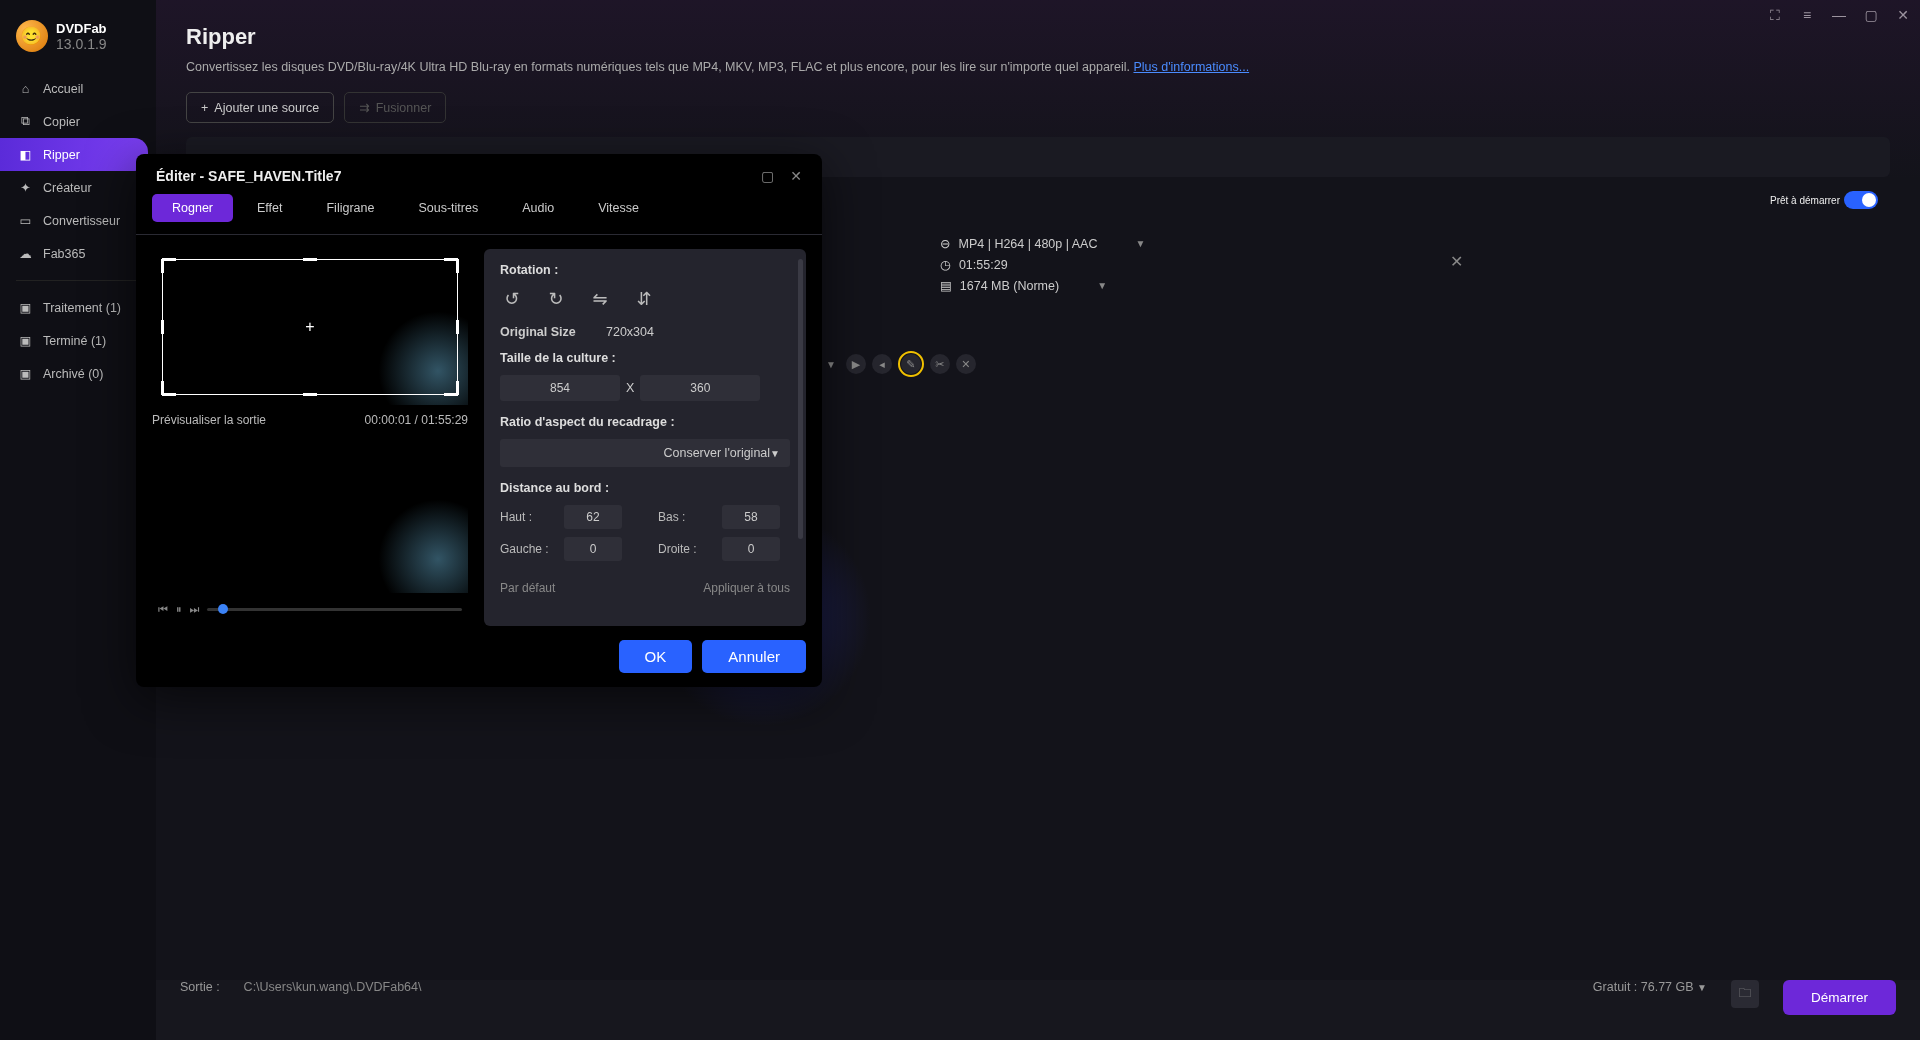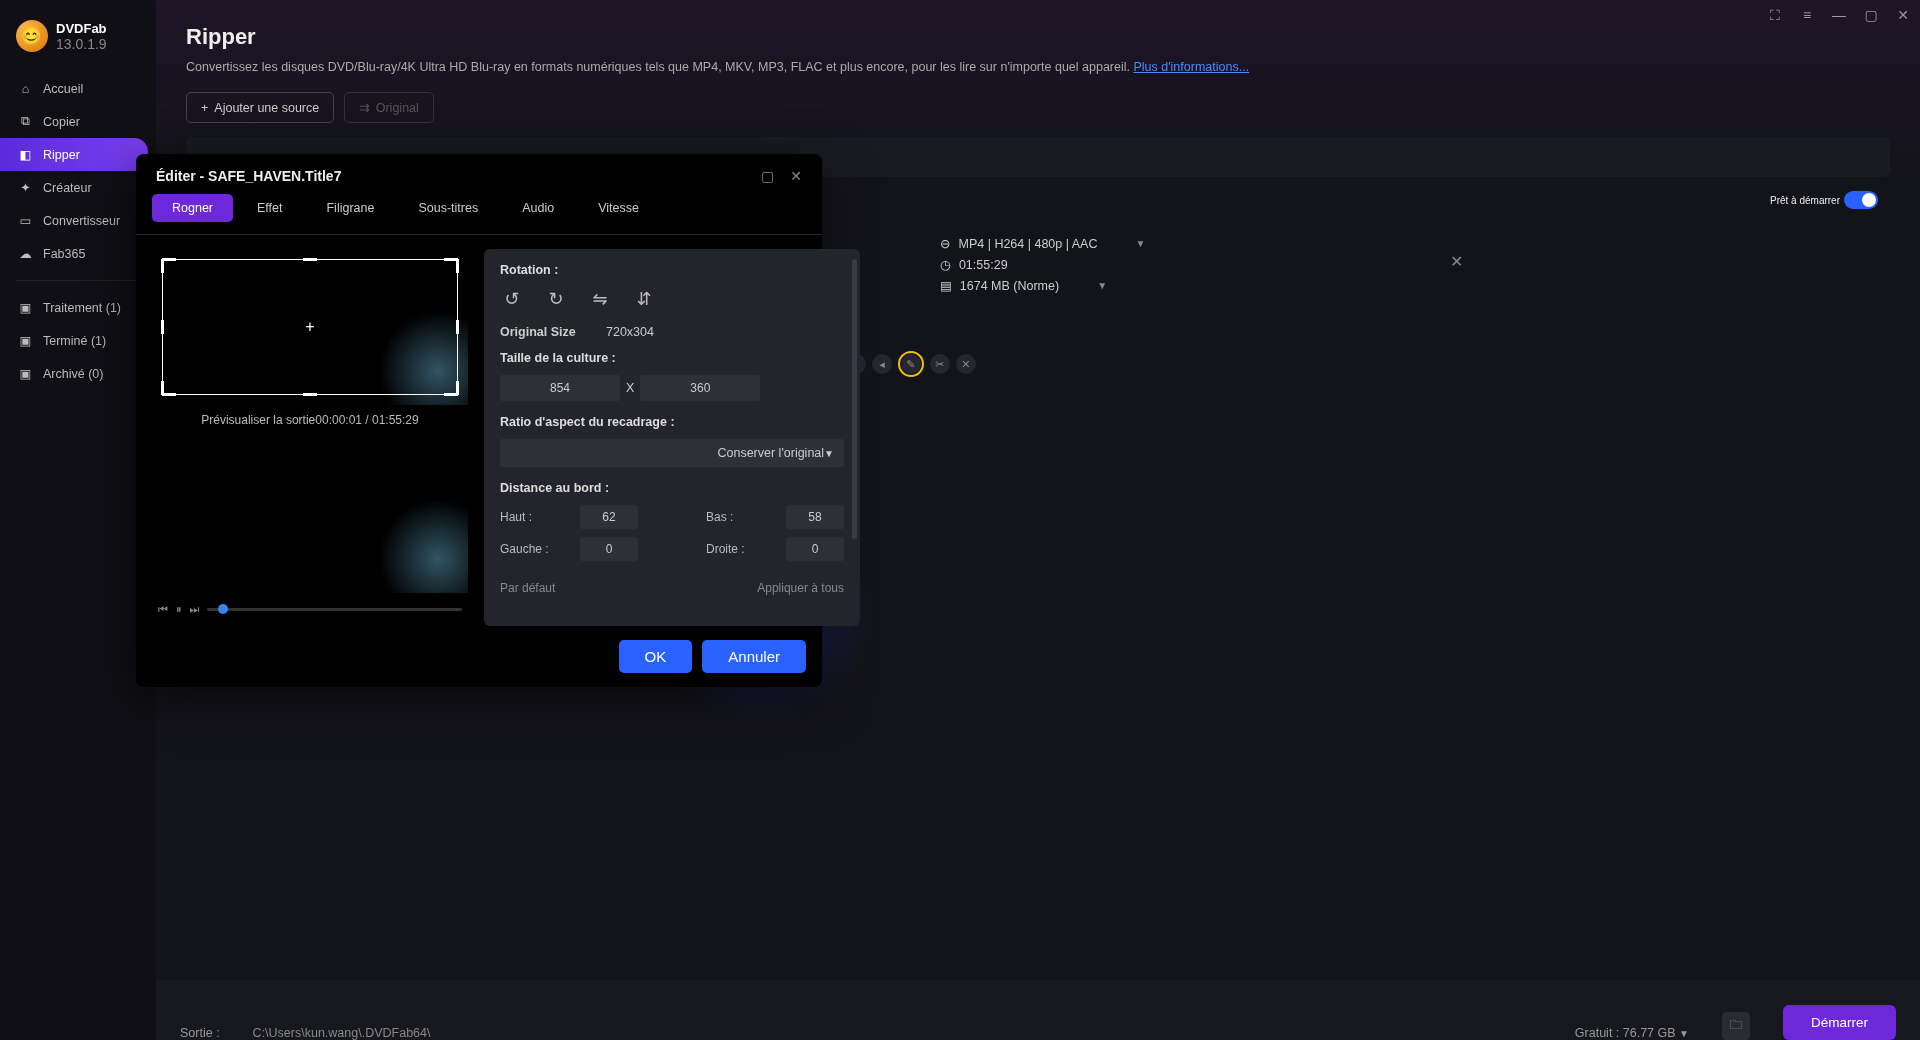--- a/index.html
+++ b/index.html
@@ -63,50 +63,50 @@
 .tab.active { background: #6d28d9; color:#fff; }
 
 .modal-body { display:flex; padding: 14px 16px 0; gap: 16px; }
 
 .preview-col { width: 316px; }
 .crop-canvas { width: 316px; height: 156px; background:#000; position:relative; border: 0px solid #333; margin-bottom:8px; overflow:hidden;}
 .crop-glow { position:absolute; right:-30px; top:40%; width:120px; height:120px; background: radial-gradient(circle,#7dd3fc66,transparent 70%); }
 .crop-frame { position:absolute; inset: 10px; border: 1px solid #fff; }
 .crop-handle { position:absolute; width:12px; height:3px; background:#fff; }
 .crop-center { position:absolute; left:50%; top:50%; transform:translate(-50%,-50%); color:#fff; font-size:16px;}
-.preview-label { display:flex; justify-content:center; font-size:12px; color:#bbb; margin-bottom:10px;}
+.preview-label { display:flex; justify-content:space-between; font-size:12px; color:#bbb; margin-bottom:10px;}
 .output-canvas { width:316px; height:156px; background:#000; position:relative; overflow:hidden;}
 .output-glow { position:absolute; right:-30px; top:40%; width:120px; height:120px; background: radial-gradient(circle,#7dd3fc66,transparent 70%); }
 .player-bar { display:flex; align-items:center; gap:8px; padding: 10px 6px; }
 .player-bar .pbtn { color:#888; font-size:11px; cursor:pointer;}
 .track { flex:1; height:3px; background:#333; position:relative; border-radius:2px;}
 .track .dot { position:absolute; left:4%; top:-4px; width:10px; height:10px; background:#3b82f6; border-radius:50%;}
 
 .settings-col { flex:1; background:#24242d; border-radius:6px; padding:14px 16px; position:relative; font-size:12.5px; color:#ccc;}
 .settings-col .scrollbar { position:absolute; right:3px; top:10px; width:5px; height:280px; background:#3a3a44; border-radius:3px;}
 .sec-label { font-weight:700; color:#ddd; margin-bottom:10px; }
 .rot-row { display:flex; gap:20px; margin-bottom:14px; }
 .rot-btn { width:24px; height:24px; display:flex;align-items:center;justify-content:center; color:#bbb; cursor:pointer; font-size:18px;}
 .kv { display:flex; gap:16px; margin-bottom:12px; align-items:center;}
 .kv .k { font-weight:600; min-width: 90px;}
 .input-sm { background:#2f2f38; border:none; color:#ccc; text-align:center; width:120px; height:26px; border-radius:3px; font-size:12px;}
 .x-sep { padding: 0 6px; }
 .select { background:#2f2f38; border:none; color:#ccc; width:100%; height:28px; border-radius:3px; padding:0 10px; display:flex;align-items:center;justify-content:flex-end; cursor:pointer;}
 .edge-box { border: 0px solid #333; border-radius:4px; padding: 10px 0 4px; margin-top:4px;}
-.edge-row { display:flex; align-items:center; gap:24px; margin-bottom:8px;}
+.edge-row { display:flex; align-items:center; gap:8px; margin-bottom:8px;}
 .edge-row .lbl { width:56px; font-size:12px; color:#bbb;}
 .edge-row input { background:#2f2f38; border:none; color:#ccc; text-align:center; width:58px; height:24px; border-radius:3px; font-size:12px;}
 .link-row { display:flex; justify-content:space-between; margin-top:8px; font-size:12px; color:#888;}
 .link-row span { cursor:pointer; }
 
 .modal-footer { display:flex; justify-content:flex-end; gap:10px; padding: 14px 16px 0;}
 .btn-primary { background:#2962ff; color:#fff; border:none; padding:8px 26px; border-radius:5px; font-size:15px; cursor:pointer;}
 
 
-.bottombar { position:absolute; left:156px; right:0; bottom:0; height:60px; background:#17171e; display:flex; align-items:flex-end; padding:0 24px; gap:33px; font-size:12.5px; color:#999;}
+.bottombar { position:absolute; left:156px; right:0; bottom:0; height:60px; background:#17171e; display:flex; align-items:flex-start; padding:0 24px; gap:24px; font-size:12.5px; color:#999;}
 .bottombar .path { flex:0 0 auto; color:#888;}
 .bottombar .spacer { flex:1;}
 .bottombar .folder { width:28px; height:28px; background:#2a2a33; border-radius:4px; display:flex;align-items:center;justify-content:center; cursor:pointer;}
 .btn-start { background:#6d28d9; color:#fff; border:none; padding:10px 28px; border-radius:6px; font-size:13.5px; cursor:pointer;}
 
 svg { display:block; }
 </style>
 </head>
 <body>
 
@@ -173,21 +173,21 @@
     <span>Convertissez les disques DVD/Blu-ray/4K Ultra HD Blu-ray en formats numériques tels que MP4, MKV, MP3, FLAC et plus encore, pour les lire sur n'importe quel appareil. </span>
     <a href="#">Plus d'informations...</a>
   </div>
   <div class="toolbar">
     <button class="btn-outline">
         <span>+</span>
         <span>Ajouter une source</span>
       </button>
     <button class="btn-outline disabled">
         <span>⇉</span>
-        <span>Original</span>
+        <span>Fusionner</span>
       </button>
   </div>
   <div class="source-bar"></div>
   <div class="ready-row">
     <span>Prêt à démarrer</span>
     <div class="toggle"></div>
   </div>
 </div>
 
 <div class="item-meta">

